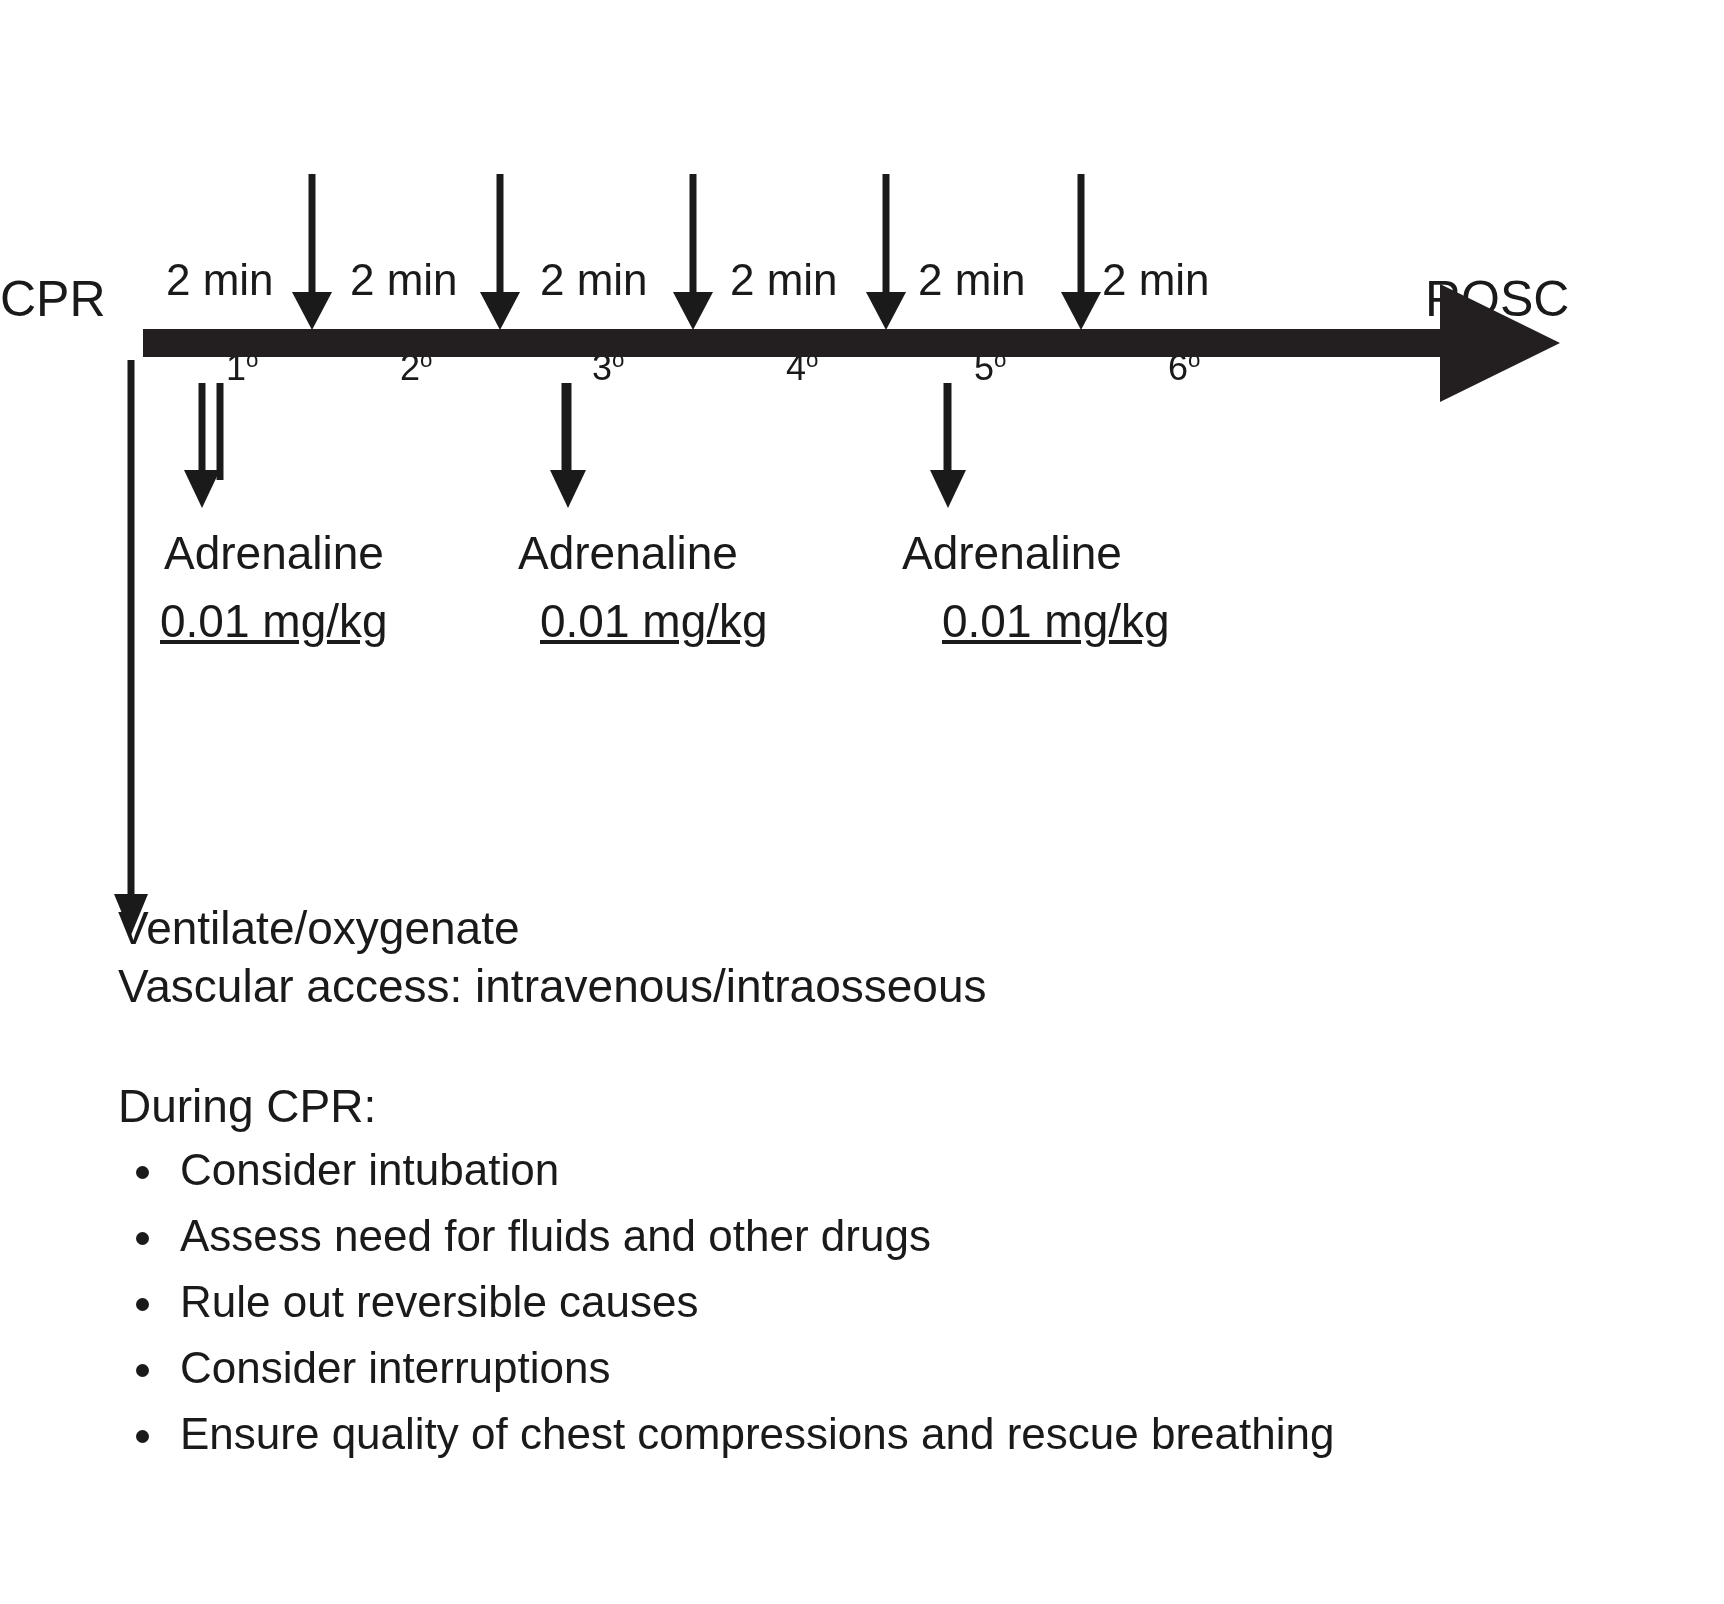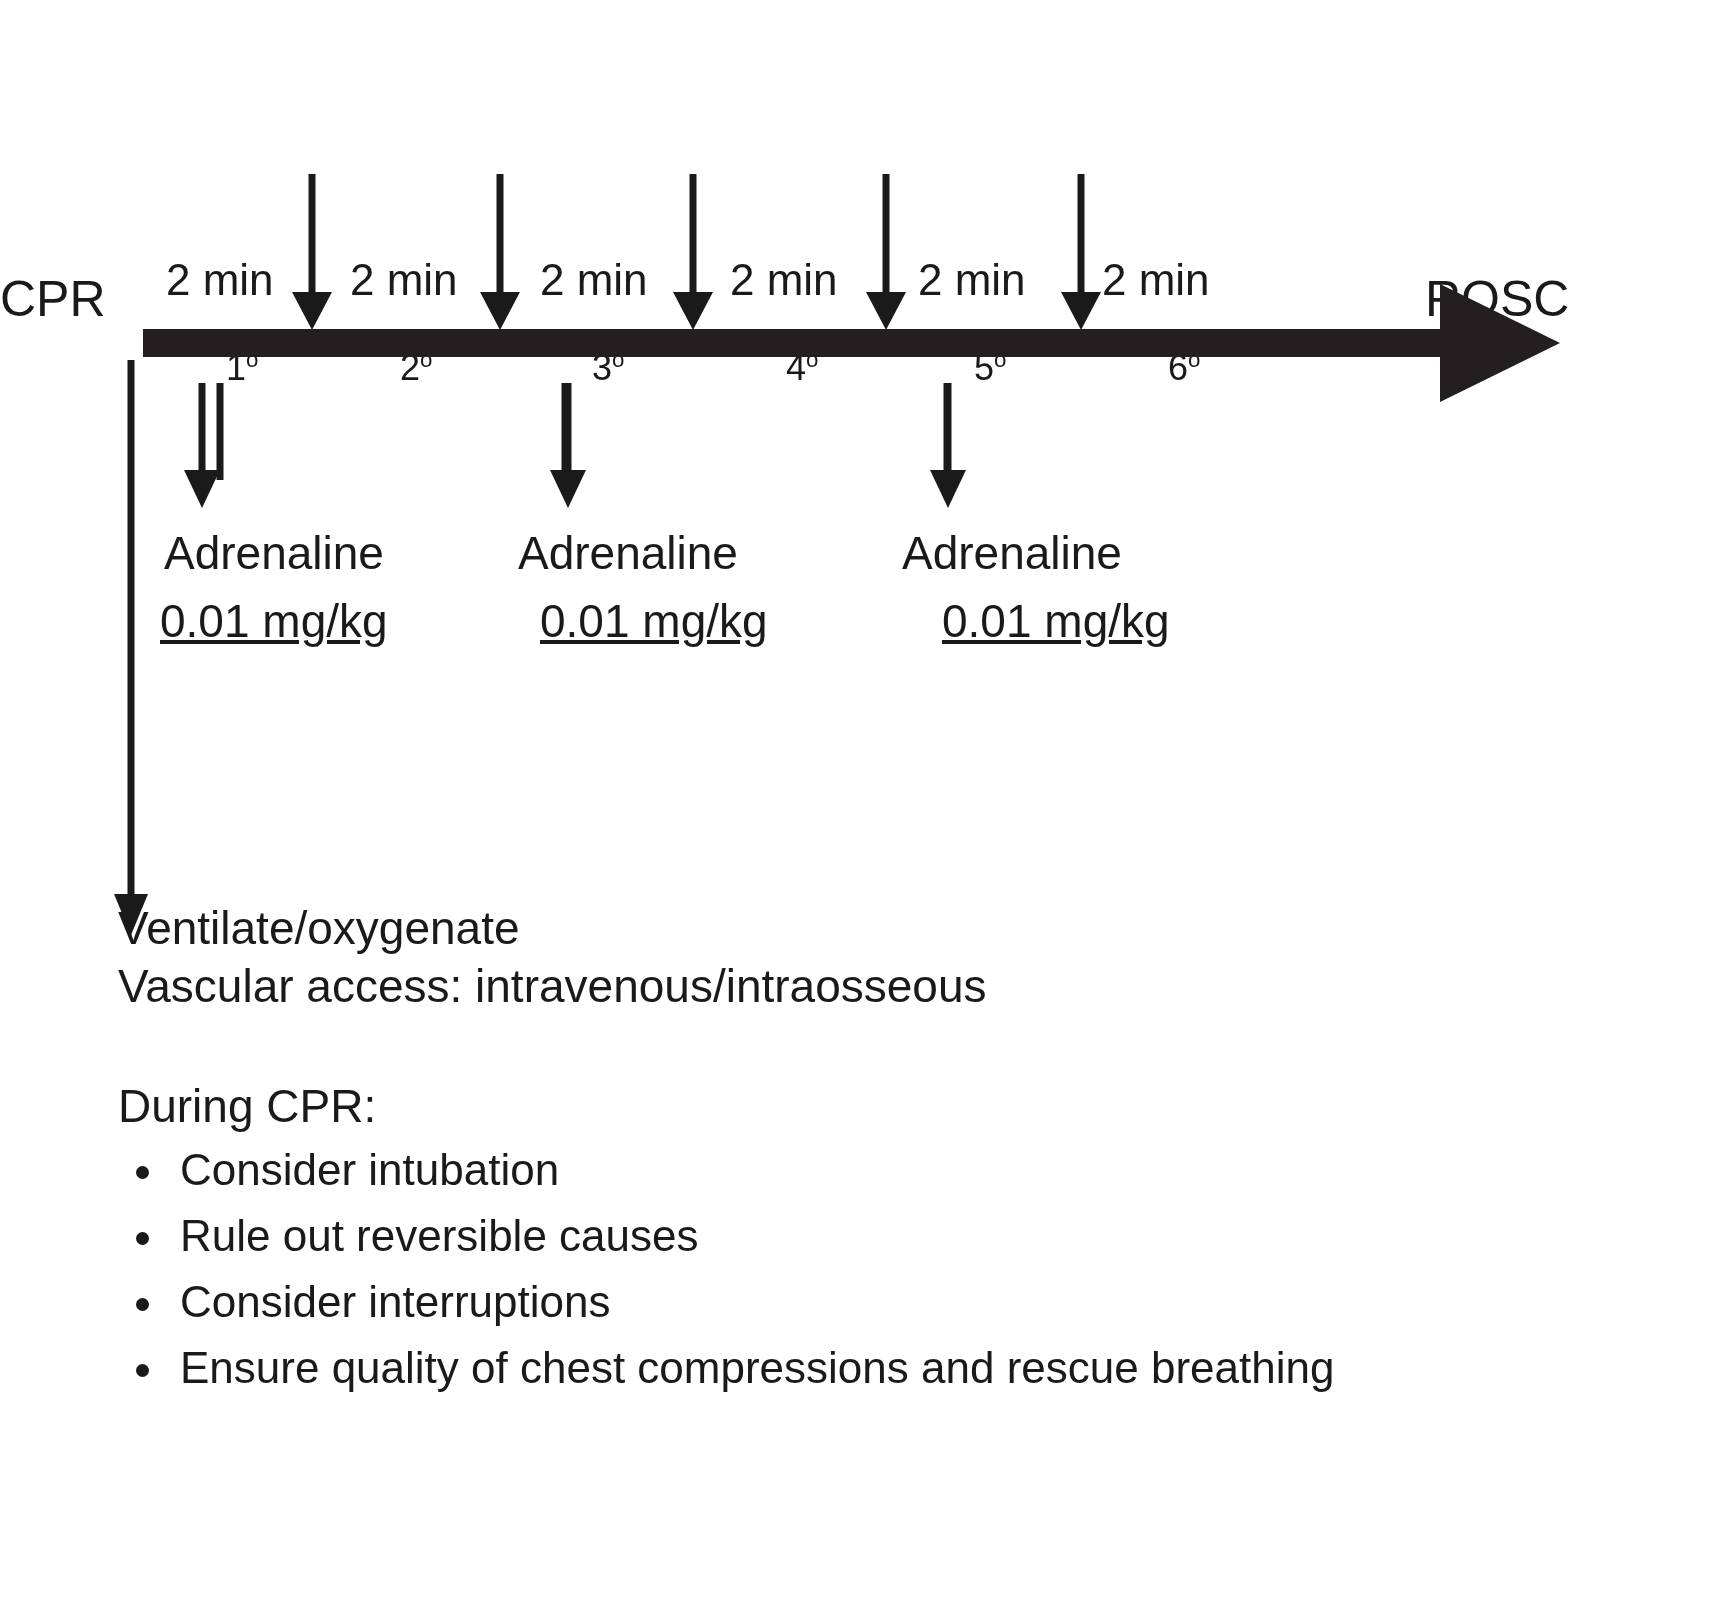--- a/index.html
+++ b/index.html
@@ -134,20 +134,21 @@
   <div class="txt drug-name" style="left:902px;top:530px;">Adrenaline</div>
   <div class="txt drug-dose" style="left:942px;top:598px;">0.01 mg/kg</div>
 
   <div class="txt body-line" id="ventilate-line">Ventilate/oxygenate</div>
   <div class="txt body-line" id="vascular-line">Vascular access: intravenous/intraosseous</div>
 
   <div class="txt body-line" id="during-cpr-heading">During CPR:</div>
 
   <ul id="bullet-list">
     <li><span class="bullet-dot"></span><span>Consider intubation</span></li>
+    <li><span class="bullet-dot"></span><span>Assess need for fluids and other drugs</span></li>
     <li><span class="bullet-dot"></span><span>Rule out reversible causes</span></li>
     <li><span class="bullet-dot"></span><span>Consider interruptions</span></li>
     <li><span class="bullet-dot"></span><span>Ensure quality of chest compressions and rescue breathing</span></li>
   </ul>
 
   <svg id="diagram-svg" viewBox="0 0 1724 1604">
 
     <rect x="143" y="329" width="1305" height="28" fill="#231f20"></rect>
     <polygon points="1440,284 1440,402 1560,343" fill="#231f20"></polygon>
 

